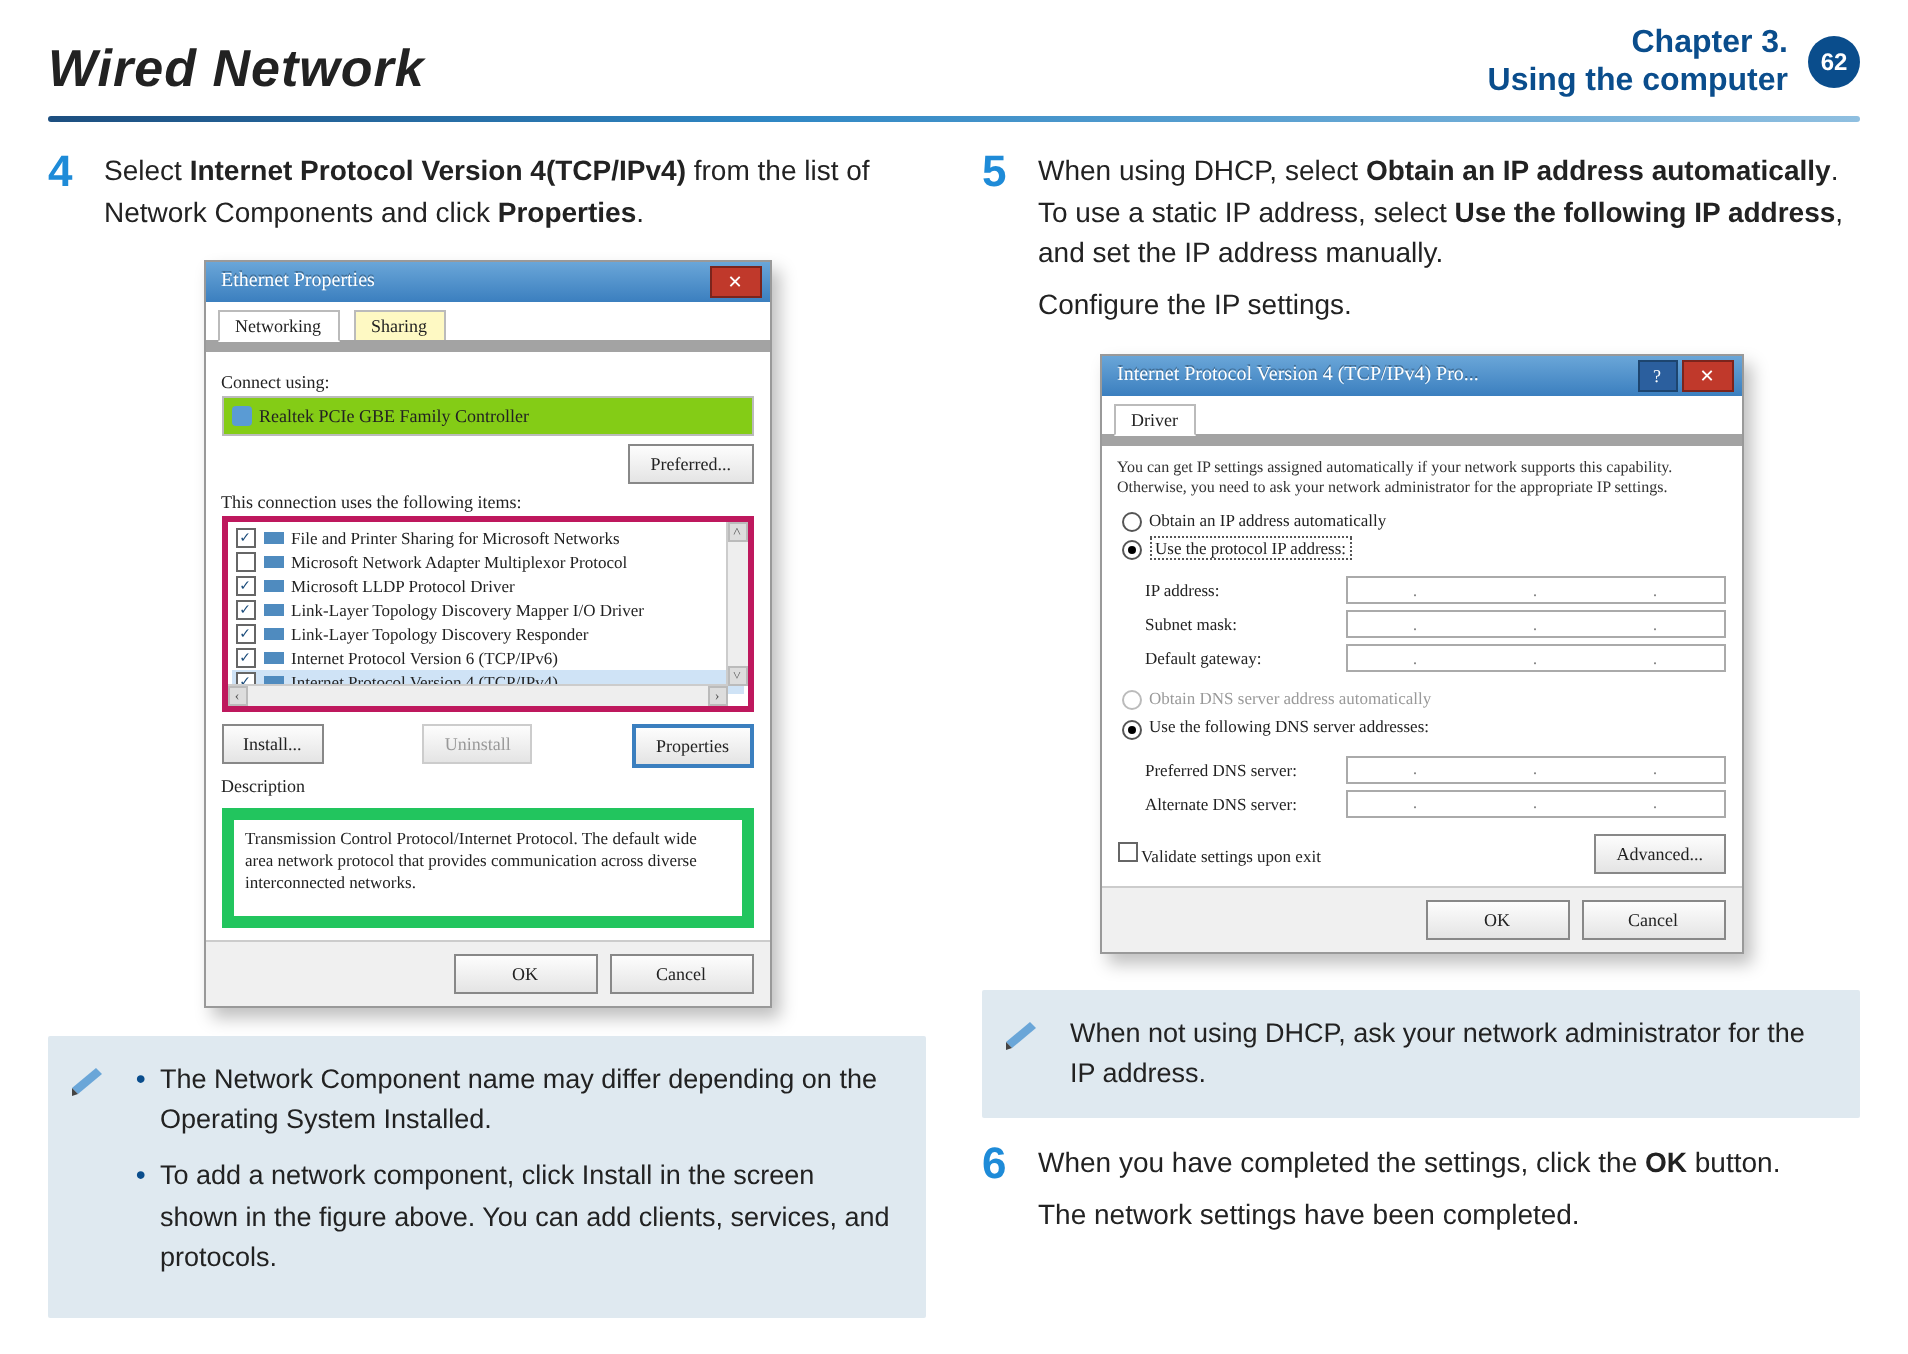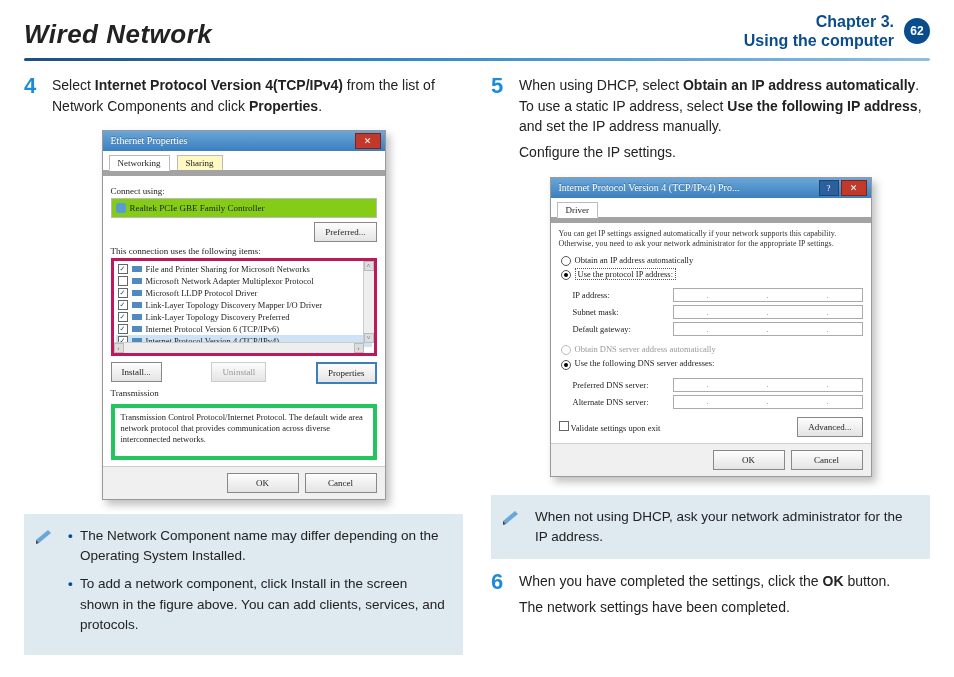--- a/index.html
+++ b/index.html
@@ -66,21 +66,21 @@
   .listbox{border:3px solid #be185d;height:92px;overflow:hidden;position:relative;background:#fff;margin-top:2px}
   .listinner{padding:2px 2px}
   .litem{display:flex;align-items:center;gap:4px;font-size:8.5px;padding:1px 2px;white-space:nowrap}
   .litem.selected{background:#cfe3f6}
   .cb{width:8px;height:8px;border:1px solid #666;background:#fff;display:inline-flex;align-items:center;justify-content:center;font-size:7px;color:#1a4b7a}
   .lnk-ico{width:10px;height:6px;background:#4f8bbf;display:inline-block}
   .scroll-h{position:absolute;bottom:0;left:0;right:10px;height:10px;background:#eee;border-top:1px solid #ccc;display:flex;justify-content:space-between}
   .scroll-v{position:absolute;top:0;bottom:10px;right:0;width:10px;background:#eee;border-left:1px solid #ccc;display:flex;flex-direction:column;justify-content:space-between}
   .sbtn{width:10px;height:10px;background:#ddd;font-size:7px;display:flex;align-items:center;justify-content:center;color:#555;border:1px solid #bbb;box-sizing:border-box}
   .btnrow{display:flex;justify-content:space-between;margin-top:6px}
-  .desc{border:4px solid #22c55e;padding:4px 6px;margin-top:6px;font-size:8.5px;line-height:1.3;height:40px}
+  .desc{border:6px solid #22c55e;padding:4px 6px;margin-top:6px;font-size:8.5px;line-height:1.3;height:40px}
   .dlg-footer{display:flex;justify-content:flex-end;gap:6px;padding:6px 8px;background:#f0f0f0;border-top:1px solid #ccc}
   
   .d2 .dlg-body{font-size:8.5px}
   .radio{width:8px;height:8px;border:1px solid #555;border-radius:50%;display:inline-flex;align-items:center;justify-content:center;margin-right:4px;vertical-align:middle}
   .radio.on::after{content:"";width:4px;height:4px;background:#000;border-radius:50%}
   .radio.dis{border-color:#bbb}
   .iprow{display:flex;align-items:center;margin:3px 0}
   .iprow .iplbl{flex:0 0 100px;font-size:8.5px}
   .ipfield{flex:1;border:1px solid #aaa;background:#fff;height:12px;display:flex;align-items:center;justify-content:space-around;font-size:8px;color:#777;padding:0 4px}
   .grp{margin:4px 0 8px 2px}
@@ -152,21 +152,21 @@
                 <span>Microsoft LLDP Protocol Driver</span>
               </div>
             <div class="litem">
                 <span class="cb">✓</span>
                 <span class="lnk-ico"></span>
                 <span>Link-Layer Topology Discovery Mapper I/O Driver</span>
               </div>
             <div class="litem">
                 <span class="cb">✓</span>
                 <span class="lnk-ico"></span>
-                <span>Link-Layer Topology Discovery Preferred</span>
+                <span>Link-Layer Topology Discovery Responder</span>
               </div>
             <div class="litem">
                 <span class="cb">✓</span>
                 <span class="lnk-ico"></span>
                 <span>Internet Protocol Version 6 (TCP/IPv6)</span>
               </div>
             <div class="litem selected">
                 <span class="cb">✓</span>
                 <span class="lnk-ico"></span>
                 <span>Internet Protocol Version 4 (TCP/IPv4)</span>
@@ -179,21 +179,21 @@
           <div class="scroll-v">
               <span class="sbtn">˄</span>
               <span class="sbtn">˅</span>
             </div>
         </div>
         <div class="btnrow">
           <span class="btn-sm">Install...</span>
           <span class="btn-sm disabled">Uninstall</span>
           <span class="btn-sm primary">Properties</span>
         </div>
-        <div class="lbl">Transmission</div>
+        <div class="lbl">Description</div>
         <div class="desc">Transmission Control Protocol/Internet Protocol. The default wide area network protocol that provides communication across diverse interconnected networks.</div>
       </div>
       <div class="dlg-footer">
         <span class="btn-sm" style="width:50px">OK</span>
         <span class="btn-sm" style="width:50px">Cancel</span>
       </div>
     </div>
 
     <div class="note">
       <span class="note-icon">

